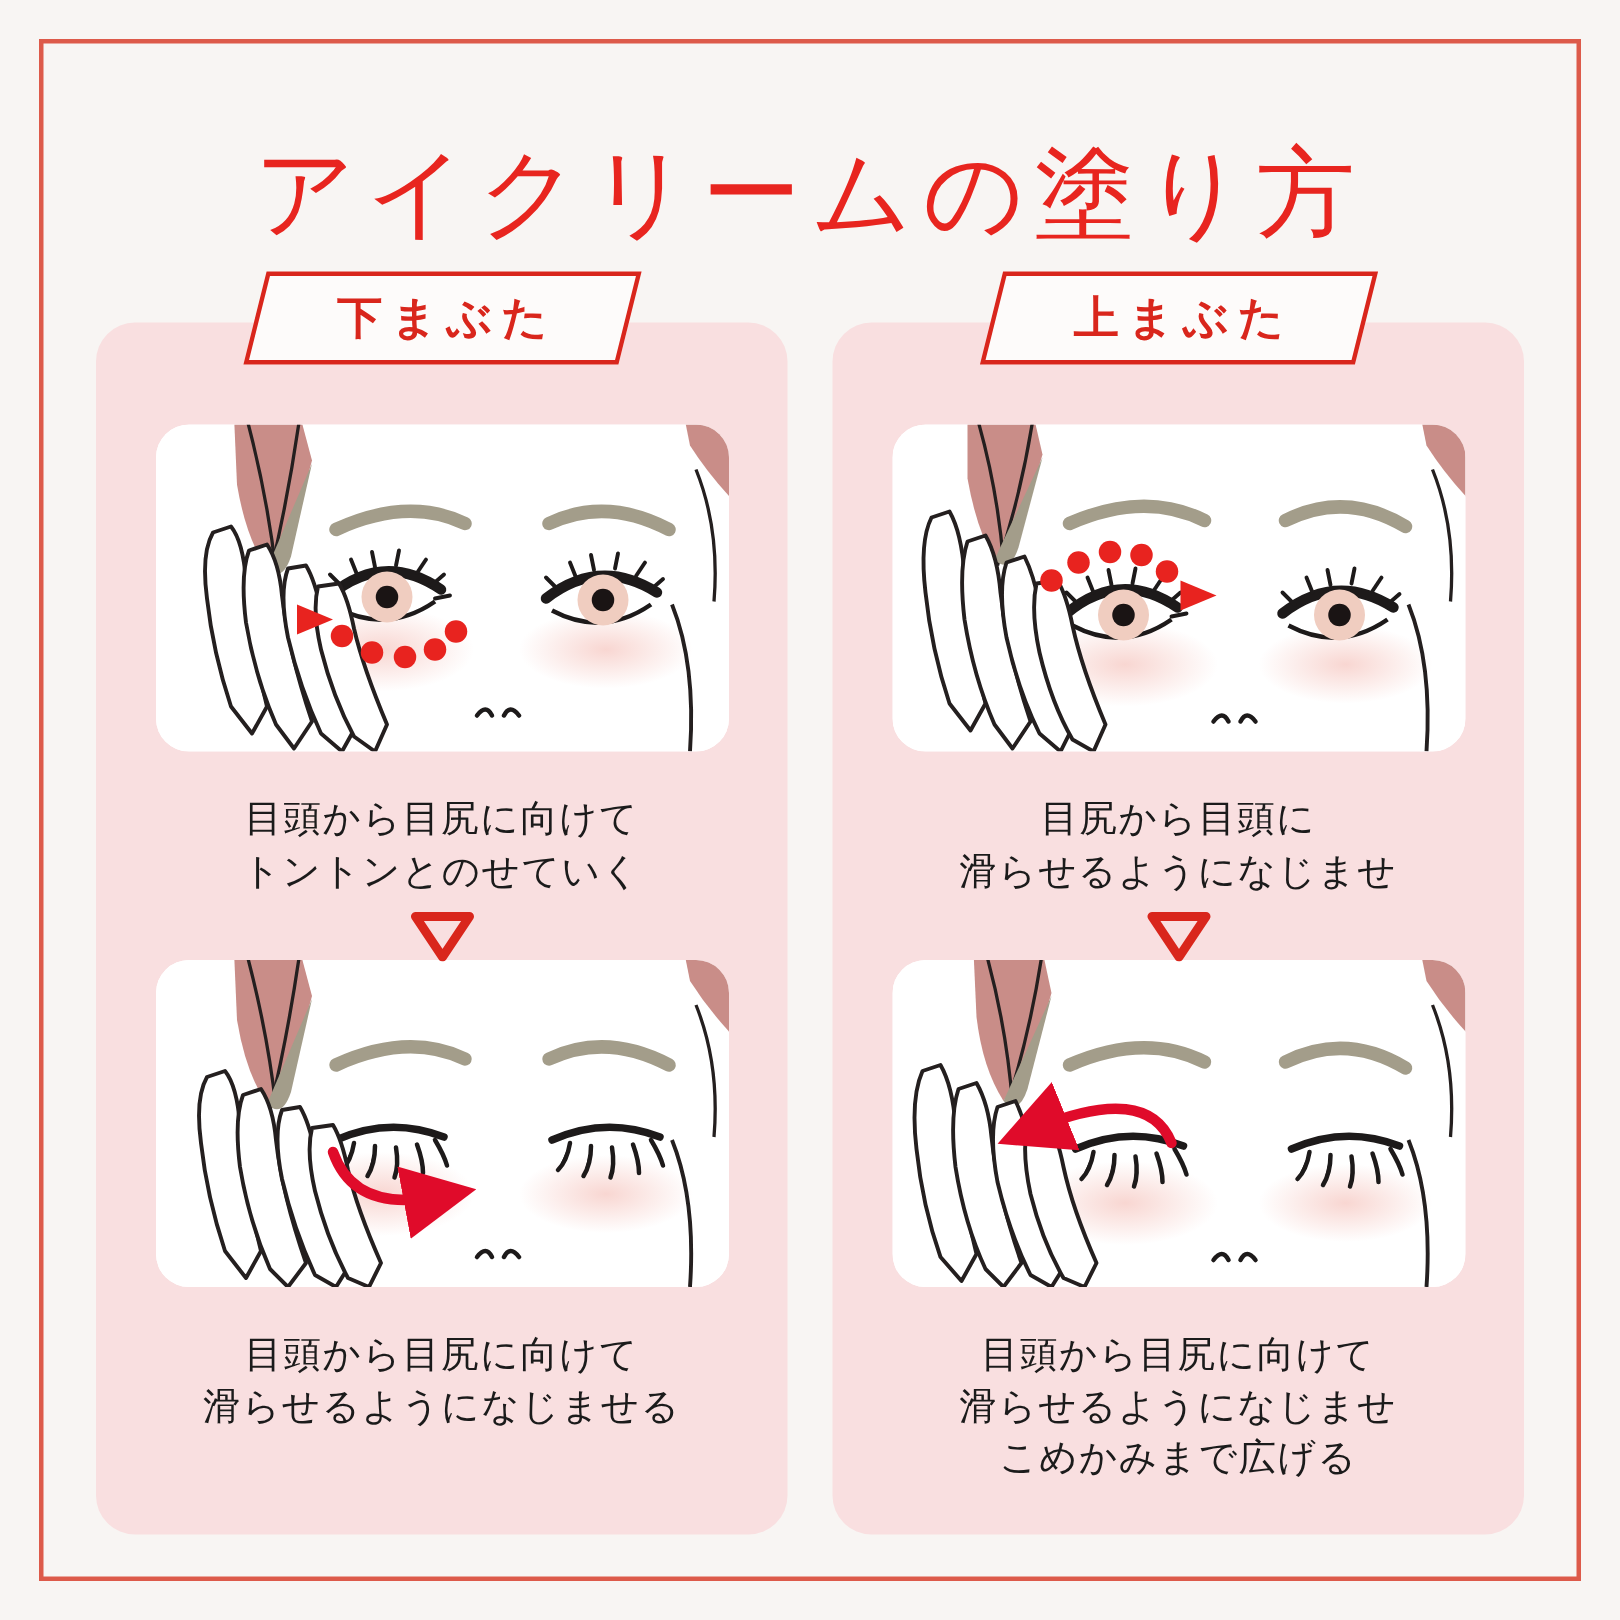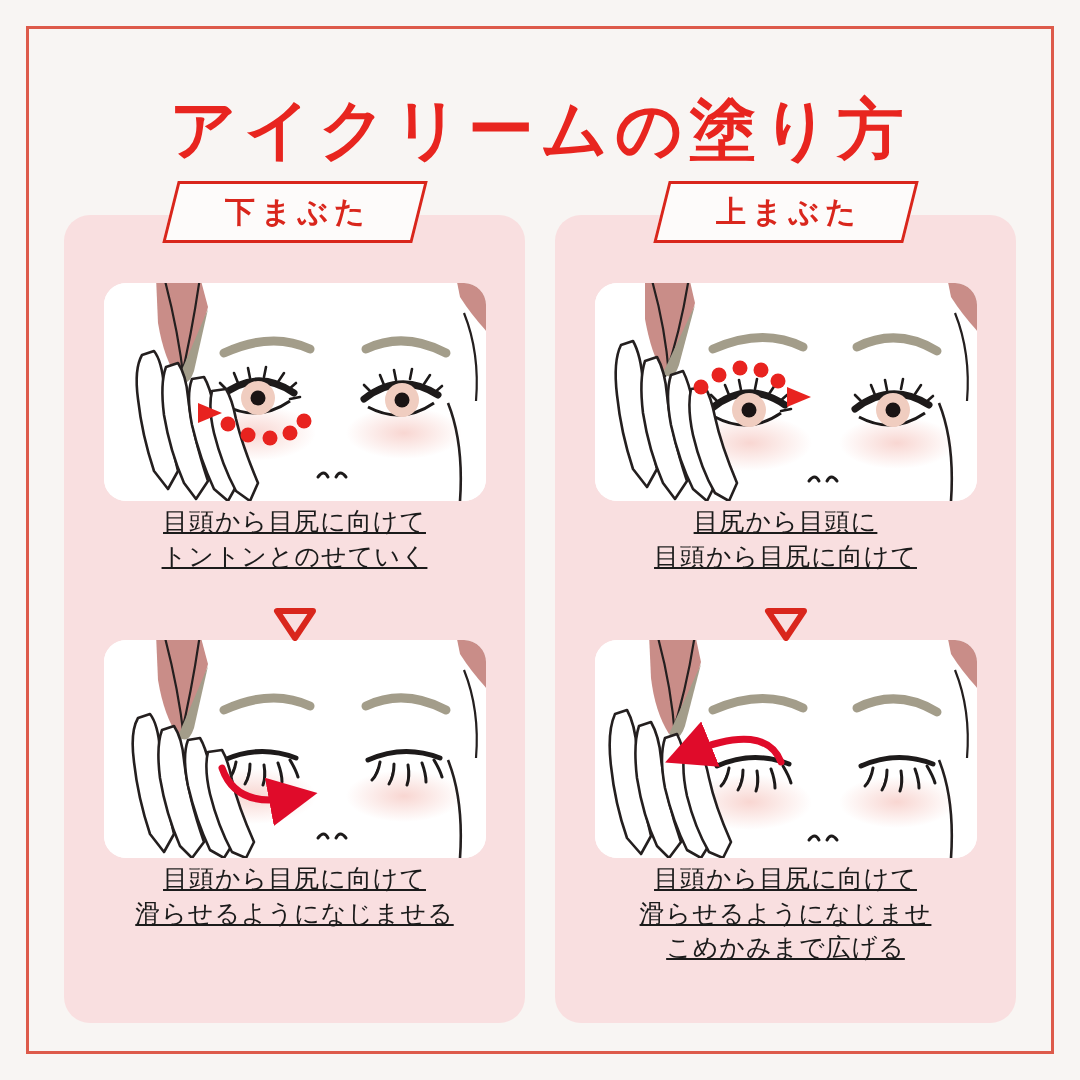--- a/index.html
+++ b/index.html
@@ -22,21 +22,21 @@
     pointer-events:none;
   }
 
   
   .title{
     position:absolute;
     top:52px;left:0;width:100%;
     text-align:center;
     color:#e8251f;
     font-family:"DejaVu Serif","Liberation Serif",serif;
-    font-weight:700;
+    font-weight:400;
     font-size:66px;
     letter-spacing:7px;
     line-height:1;
     white-space:nowrap;
   }
 
   
   .columns{
     position:absolute;
     top:215px;left:64px;right:64px;height:808px;
@@ -82,29 +82,28 @@
     position:relative;
     margin:0 auto;
     width:382px;height:218px;
     background:#ffffff;
     border-radius:22px;
     overflow:hidden;
   }
   .illus-card svg{display:block;width:382px;height:218px;}
 
   .caption{
-    margin-top:3px;
+    margin-top:28px;
     text-align:center;
     color:#1b1b1b;
     font-size:25px;
     line-height:1.38;
     letter-spacing:1px;
     white-space:pre-line;
     font-family:"Liberation Sans","DejaVu Sans",sans-serif;
-    text-decoration:underline;
   }
 
   
   .divider{
     position:absolute;
     left:50%;transform:translateX(-50%);
     top:392px;
     width:44px;height:34px;
     z-index:4;
   }
@@ -358,21 +357,21 @@
               <circle cx="124" cy="92" r="7.5"></circle>
               <circle cx="145" cy="85" r="7.5"></circle>
               <circle cx="166" cy="87" r="7.5"></circle>
               <circle cx="183" cy="98" r="7.5"></circle>
             </g>
 
             <polygon points="192,104 216,114 192,124" fill="#e8231f"></polygon>
           </svg>
         </div>
         <p class="caption">目尻から目頭に
-目頭から目尻に向けて</p>
+滑らせるようになじませ</p>
       </div>
 
       <svg class="divider" viewBox="0 0 44 34">
         <polygon points="4,4 40,4 22,31" fill="none" stroke="#d9261c" stroke-width="6" stroke-linejoin="round"></polygon>
       </svg>
 
       <div class="step step2">
         <div class="illus-card">
           <svg viewBox="0 0 382 218" xmlns="http://www.w3.org/2000/svg">
             <defs>

